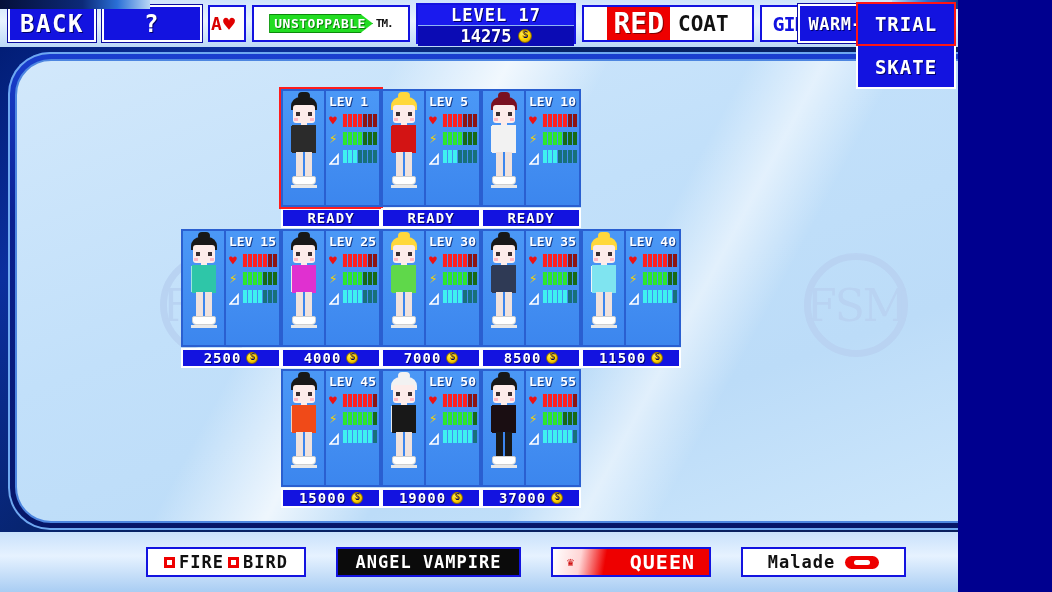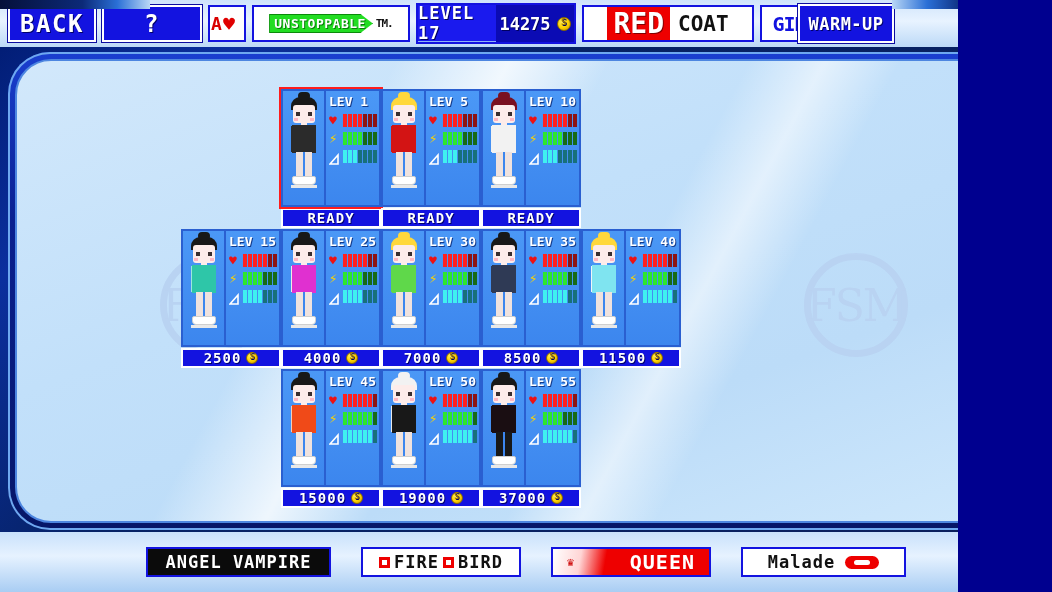--- a/index.html
+++ b/index.html
@@ -72,21 +72,21 @@
     clip-path: polygon(0 0, 88% 0, 100% 50%, 88% 100%, 0 100%);
     border: 1px solid #0b8b0b;
     text-shadow: 1px 1px 0 #0a7a0a;
   }
   .unstop-tail { font-size: 11px; font-weight:bold; color:#111; margin-left:3px; letter-spacing:-1px;}
 
   #level-box {
     width: 160px; height: 41px;
     border: 2px solid #1313e0;
     background:#0f0fd2;
-    display:flex; flex-direction:row;
+    display:flex; flex-direction:column;
     cursor:pointer;
   }
   #level-top {
     flex:1; background:#1a1aee; border-bottom:1px solid #8fb4f5;
     color:#ffffff; font-weight:bold; font-size:17px;
     display:flex; align-items:center; justify-content:center;
     letter-spacing:1px; text-shadow:1px 1px 0 #000060;
   }
   #level-bot {
     flex:1; background:#0b0bb4;
@@ -311,20 +311,24 @@
       <span class="redcoat-dark">COAT</span>
     </div>
 
     <div id="plate-gir" class="white-plate">
       <span class="gir-text">GIR</span>
     </div>
 
     <div id="btn-warmup" class="btn-blue">WARM-UP</div>
   </div>
 
+  <div id="right-stack">
+    <div id="btn-trial">TRIAL</div>
+    <div id="btn-skate">SKATE</div>
+  </div>
 
   <div id="panel-outer">
     <div id="panel">
       <div class="wm" id="wm-left">FSM</div>
       <div class="wm" id="wm-right">FSM</div>
       <div id="grid">
           <div class="row" id="row-top">
             <div class="card sel">
               <div class="card-body">
                 <div class="portrait">
@@ -1096,31 +1100,31 @@
                 <span class="coin"></span>
               </div>
             </div>
           </div>
         </div>
     </div>
   </div>
 
   <div id="bottom">
 
-    <div class="brand" id="brand-angel">
-      <span>ANGEL VAMPIRE</span>
-    </div>
-
     <div class="brand" id="brand-firebird">
       <span class="fb-sq"></span>
       <span>FIRE</span>
       <span class="fb-sq"></span>
       <span>BIRD</span>
     </div>
 
+    <div class="brand" id="brand-angel">
+      <span>ANGEL VAMPIRE</span>
+    </div>
+
     <div class="brand" id="brand-queen" style="position:relative;">
       <span class="crown">♛</span>
       <span>QUEEN</span>
     </div>
 
 
     <div class="brand" id="brand-malade">
       <span>Malade</span>
       <span class="mal-pill"></span>
     </div>

